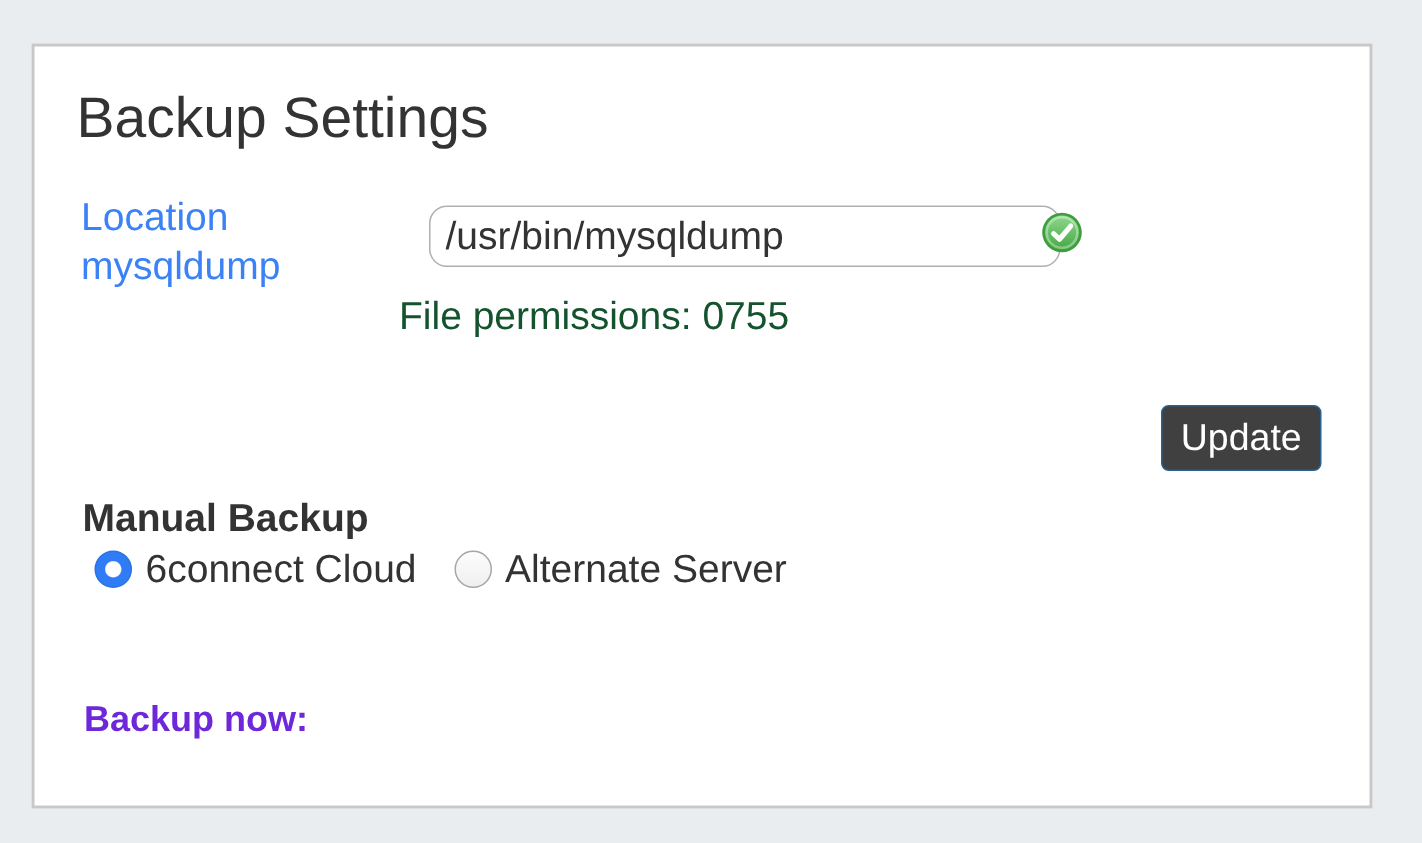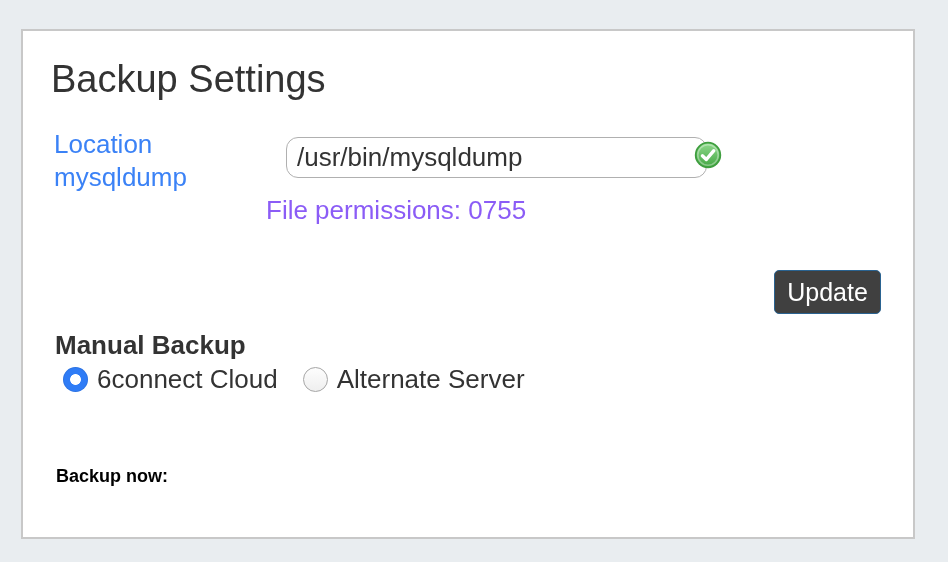--- a/index.html
+++ b/index.html
@@ -49,21 +49,21 @@
   }
   .check-icon {
     position: absolute;
     left: 671px; top: 110px;
     width: 28px; height: 28px;
   }
   .help-text {
     position: absolute;
     left: 243px; top: 164px;
     font-size: 26px;
-    color: #8b5cf6;
+    color: #14532d;
   }
   .btn {
     position: absolute;
     background: #404040;
     border: 1px solid #2a6391;
     border-radius: 5px;
     color: #ffffff;
     font-family: "Liberation Sans", sans-serif;
     font-size: 25px;
     text-align: center;
@@ -112,23 +112,23 @@
     background: radial-gradient(circle at center, #ffffff 0 5px, #2f7cf6 5.8px 100%);
     box-shadow: inset 0 0 0 1px rgba(0,0,0,0.08);
   }
   .radio-1 { margin-left: 7px; }
   .radio-label-1 { margin-left: 9px; cursor: pointer; }
   .radio-2 { margin-left: 25px; }
   .radio-label-2 { margin-left: 9px; cursor: pointer; }
   .backup-now-label {
     position: absolute;
     left: 33px; top: 435px;
-    font-size: 18px;
+    font-size: 24px;
     font-weight: bold;
-    color: #000000;
+    color: #6d28d9;
   }
 </style>
 </head>
 <body>
 
 <div class="panel">
 
   <h1 class="page-title">Backup Settings</h1>
 
   <div class="field-label">Location mysqldump</div>

